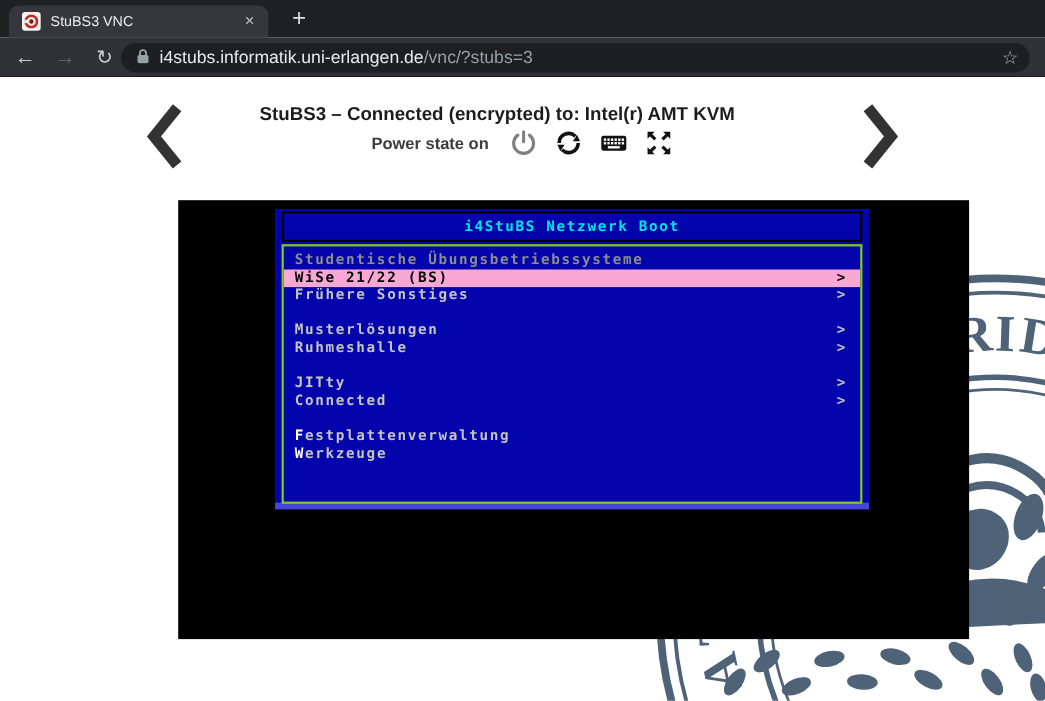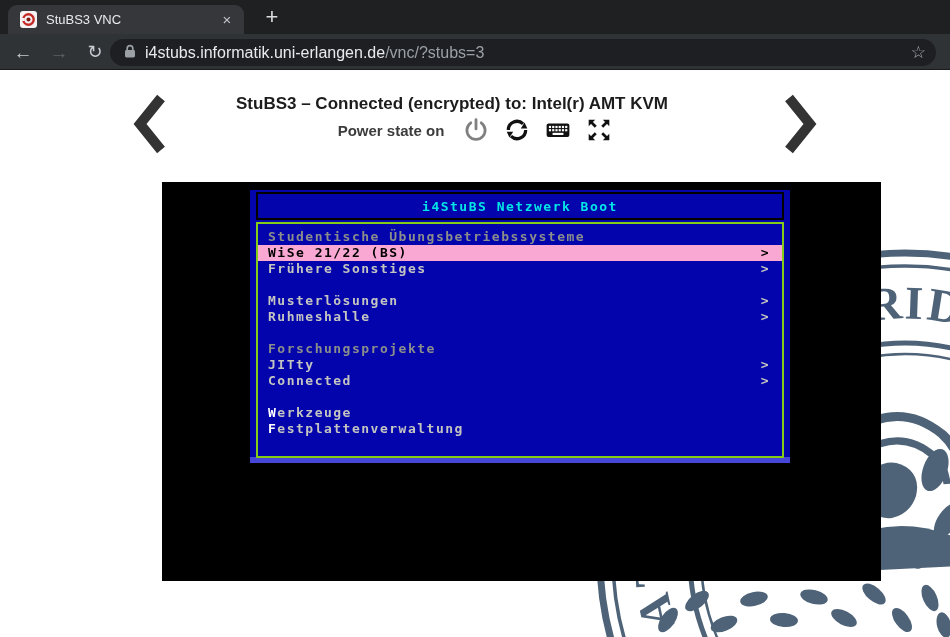--- a/index.html
+++ b/index.html
@@ -241,35 +241,32 @@
           <span class="lab">Musterlösungen</span>
           <span class="arr">&gt;</span>
         </div>
         <div class="row item">
           <span class="lab">Ruhmeshalle</span>
           <span class="arr">&gt;</span>
         </div>
         <div class="row spacer">
           <span class="lab">&nbsp;</span>
         </div>
-        <div class="row header">
-          <span class="lab">Forschungsprojekte</span>
-        </div>
         <div class="row item">
           <span class="lab">JITty</span>
           <span class="arr">&gt;</span>
         </div>
         <div class="row item">
           <span class="lab">Connected</span>
           <span class="arr">&gt;</span>
         </div>
         <div class="row spacer">
           <span class="lab">&nbsp;</span>
         </div>
         <div class="row item">
+          <span class="lab"><span class="hot">F</span>estplattenverwaltung</span>
+        </div>
+        <div class="row item">
           <span class="lab"><span class="hot">W</span>erkzeuge</span>
-        </div>
-        <div class="row item">
-          <span class="lab"><span class="hot">F</span>estplattenverwaltung</span>
         </div>
       </div>
   </div>
 </div>
 
 </body></html>

